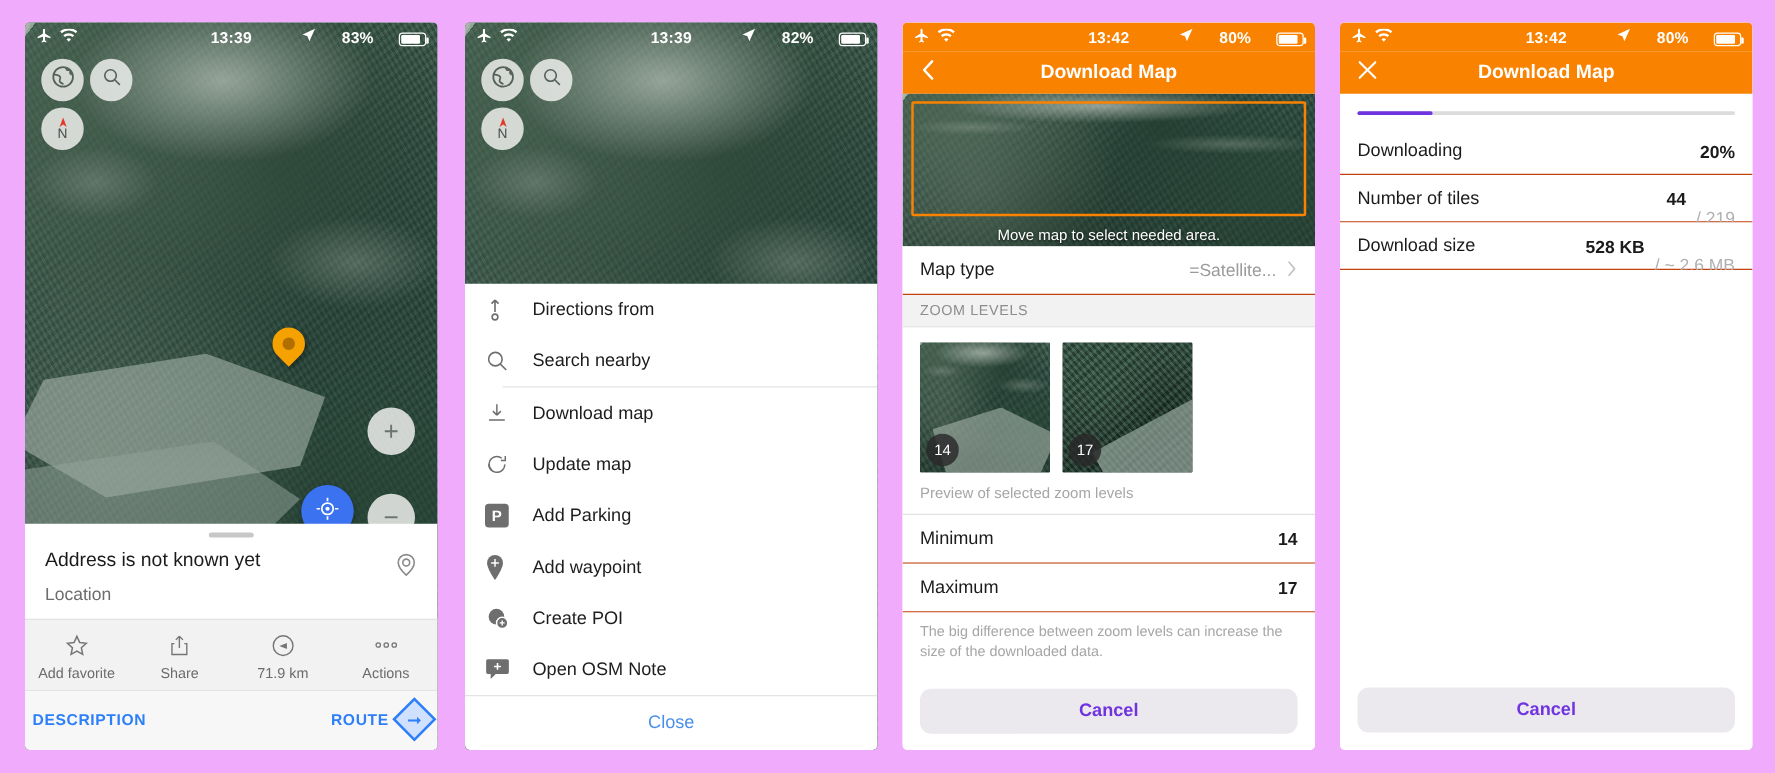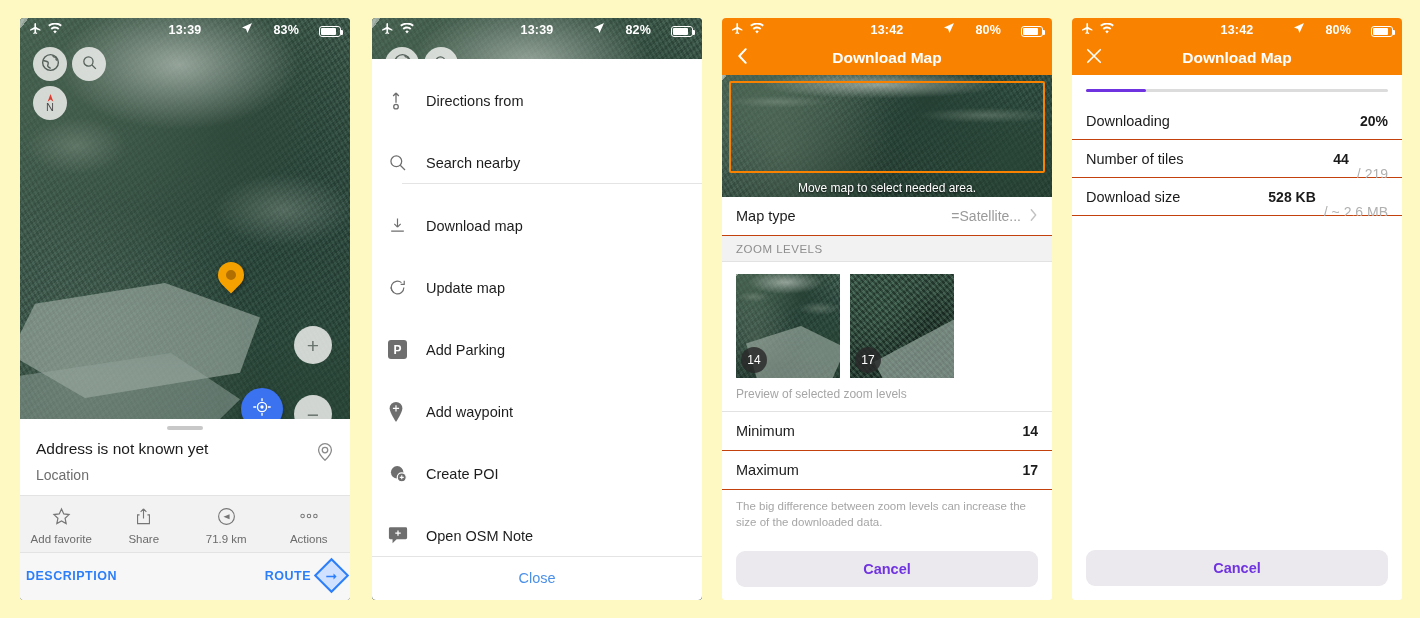--- a/index.html
+++ b/index.html
@@ -1,21 +1,21 @@
 <!DOCTYPE html>
 <html><head>
 <meta charset="utf-8">
 <style>
   * { box-sizing: border-box; margin: 0; padding: 0; }
   html, body {
     width: 1420px; height: 618px;
     background: #000; overflow: hidden;
     font-family: "Liberation Sans", sans-serif;
   }
-  .stage { position: relative; width: 1420px; height: 618px; background: #fef9c3; }
+  .stage { position: relative; width: 1420px; height: 618px; background: #f0abfc; }
 
   .phone {
     position: absolute; top: 18px; width: 330px; height: 582px;
     background: #fff; border-radius: 4px; overflow: hidden;
     display: flex; flex-direction: column;
   }
   #phone1 { left: 20px; }
   #phone2 { left: 372px; }
   #phone3 { left: 722px; }
   #phone4 { left: 1072px; }
@@ -126,21 +126,21 @@
   .link-blue { color: #2d7ff9; font-size: 12.5px; font-weight: bold; letter-spacing: .5px; }
   .route-wrap { display: flex; align-items: center; gap: 8px; margin-left: 36px; }
   .route-diamond {
     width: 25px; height: 25px; background: #cfe1ff; border: 2px solid #2d7ff9;
     transform: rotate(45deg); display: flex; align-items: center; justify-content: center;
   }
   .route-diamond > span { transform: rotate(-45deg); color: #2d7ff9; font-size: 14px; line-height: 1; }
 
   
   .menu { position: absolute; left: 0; right: 0; bottom: 0; background: #fff; z-index: 20; }
-  .menu-item { display: flex; align-items: center; height: 41px; padding: 0 0 0 16px; margin-top: 21px; }
+  .menu-item { display: flex; align-items: center; height: 41px; padding: 0 0 0 16px; }
   .menu-item .mi-ic { width: 38px; display: flex; align-items: center; color: #6e6e6e; }
   .menu-item .mi-lb { font-size: 14.5px; color: #1d1d1d; }
   .menu-sep { height: 1px; background: #e4e4e4; margin-left: 30px; }
   .menu-close {
     border-top: 1px solid #e4e4e4; text-align: center; padding: 13px 0 14px;
     color: #4a90e8; font-size: 14.5px;
   }
   .sqicon {
     width: 19px; height: 19px; border-radius: 3px; background: #6e6e6e;
     color: #fff; font-size: 12px; font-weight: bold;

